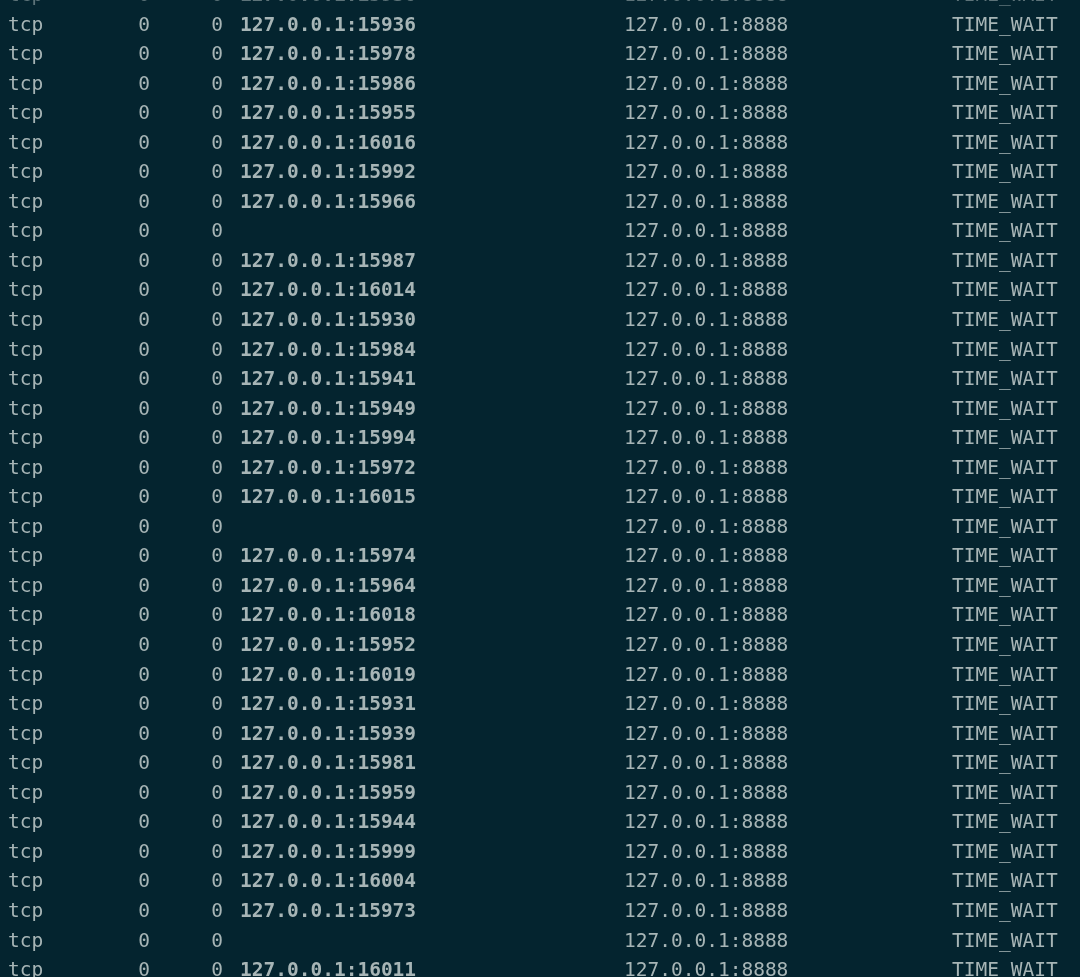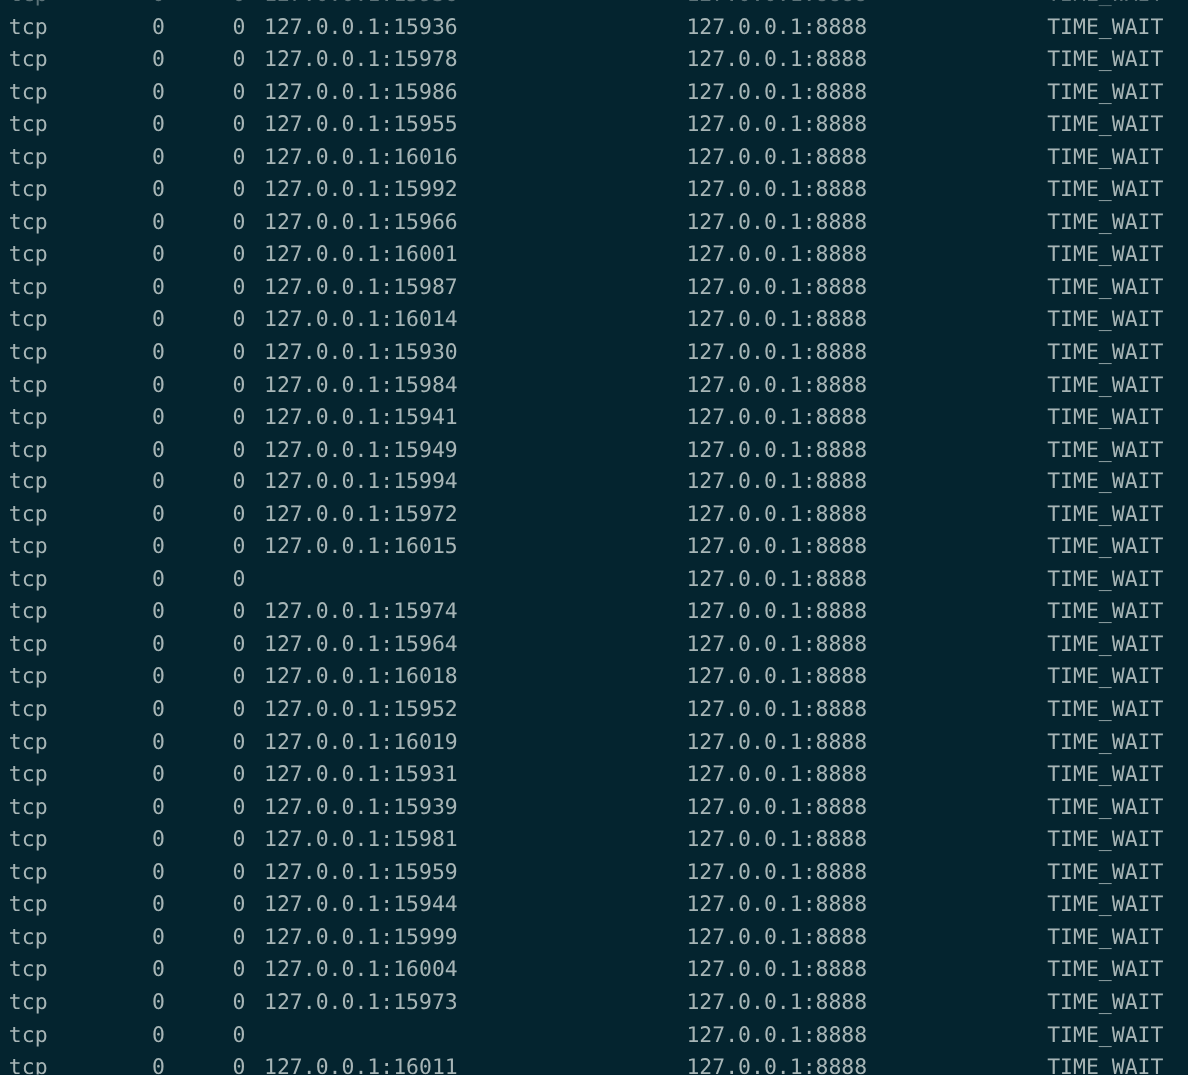--- a/index.html
+++ b/index.html
@@ -43,38 +43,38 @@
   
   .col {
     position: absolute;
     top: 0;
     white-space: pre;
   }
 
   .col-proto     { left: 8px;  }
   .col-recvq     { left: 104px; width: 46px; text-align: right; }
   .col-sendq     { left: 168px; width: 55px; text-align: right; }
-  .col-local     { left: 240px; }
+  .col-local     { left: 240px; font-weight: bold; }
   .col-foreign   { left: 588px; margin-left: 36px; }
   .col-state     { left: 928px; margin-left: 24px; }
 </style>
 </head>
 <body>
 
 <div id="terminal">
   <div id="scrollback">
       <div class="term-row partial"><span class="col col-proto">tcp</span><span class="col col-recvq">0</span><span class="col col-sendq">0</span><span class="col col-local">127.0.0.1:15936</span><span class="col col-foreign">127.0.0.1:8888</span><span class="col col-state">TIME_WAIT</span></div>
       <div class="term-row"><span class="col col-proto">tcp</span><span class="col col-recvq">0</span><span class="col col-sendq">0</span><span class="col col-local">127.0.0.1:15936</span><span class="col col-foreign">127.0.0.1:8888</span><span class="col col-state">TIME_WAIT</span></div>
       <div class="term-row"><span class="col col-proto">tcp</span><span class="col col-recvq">0</span><span class="col col-sendq">0</span><span class="col col-local">127.0.0.1:15978</span><span class="col col-foreign">127.0.0.1:8888</span><span class="col col-state">TIME_WAIT</span></div>
       <div class="term-row"><span class="col col-proto">tcp</span><span class="col col-recvq">0</span><span class="col col-sendq">0</span><span class="col col-local">127.0.0.1:15986</span><span class="col col-foreign">127.0.0.1:8888</span><span class="col col-state">TIME_WAIT</span></div>
       <div class="term-row"><span class="col col-proto">tcp</span><span class="col col-recvq">0</span><span class="col col-sendq">0</span><span class="col col-local">127.0.0.1:15955</span><span class="col col-foreign">127.0.0.1:8888</span><span class="col col-state">TIME_WAIT</span></div>
       <div class="term-row"><span class="col col-proto">tcp</span><span class="col col-recvq">0</span><span class="col col-sendq">0</span><span class="col col-local">127.0.0.1:16016</span><span class="col col-foreign">127.0.0.1:8888</span><span class="col col-state">TIME_WAIT</span></div>
       <div class="term-row"><span class="col col-proto">tcp</span><span class="col col-recvq">0</span><span class="col col-sendq">0</span><span class="col col-local">127.0.0.1:15992</span><span class="col col-foreign">127.0.0.1:8888</span><span class="col col-state">TIME_WAIT</span></div>
       <div class="term-row"><span class="col col-proto">tcp</span><span class="col col-recvq">0</span><span class="col col-sendq">0</span><span class="col col-local">127.0.0.1:15966</span><span class="col col-foreign">127.0.0.1:8888</span><span class="col col-state">TIME_WAIT</span></div>
-      <div class="term-row"><span class="col col-proto">tcp</span><span class="col col-recvq">0</span><span class="col col-sendq">0</span><span class="col col-local">127.0.0.1:16001</span><span class="col col-foreign">127.0.0.1:8888</span><span class="col col-state">TIME_WAIT</span></div>
+      <div class="term-row"><span class="col col-proto">tcp</span><span class="col col-recvq">0</span><span class="col col-sendq">0</span><span class="col col-foreign">127.0.0.1:8888</span><span class="col col-state">TIME_WAIT</span></div>
       <div class="term-row"><span class="col col-proto">tcp</span><span class="col col-recvq">0</span><span class="col col-sendq">0</span><span class="col col-local">127.0.0.1:15987</span><span class="col col-foreign">127.0.0.1:8888</span><span class="col col-state">TIME_WAIT</span></div>
       <div class="term-row"><span class="col col-proto">tcp</span><span class="col col-recvq">0</span><span class="col col-sendq">0</span><span class="col col-local">127.0.0.1:16014</span><span class="col col-foreign">127.0.0.1:8888</span><span class="col col-state">TIME_WAIT</span></div>
       <div class="term-row"><span class="col col-proto">tcp</span><span class="col col-recvq">0</span><span class="col col-sendq">0</span><span class="col col-local">127.0.0.1:15930</span><span class="col col-foreign">127.0.0.1:8888</span><span class="col col-state">TIME_WAIT</span></div>
       <div class="term-row"><span class="col col-proto">tcp</span><span class="col col-recvq">0</span><span class="col col-sendq">0</span><span class="col col-local">127.0.0.1:15984</span><span class="col col-foreign">127.0.0.1:8888</span><span class="col col-state">TIME_WAIT</span></div>
       <div class="term-row"><span class="col col-proto">tcp</span><span class="col col-recvq">0</span><span class="col col-sendq">0</span><span class="col col-local">127.0.0.1:15941</span><span class="col col-foreign">127.0.0.1:8888</span><span class="col col-state">TIME_WAIT</span></div>
       <div class="term-row"><span class="col col-proto">tcp</span><span class="col col-recvq">0</span><span class="col col-sendq">0</span><span class="col col-local">127.0.0.1:15949</span><span class="col col-foreign">127.0.0.1:8888</span><span class="col col-state">TIME_WAIT</span></div>
       <div class="term-row"><span class="col col-proto">tcp</span><span class="col col-recvq">0</span><span class="col col-sendq">0</span><span class="col col-local">127.0.0.1:15994</span><span class="col col-foreign">127.0.0.1:8888</span><span class="col col-state">TIME_WAIT</span></div>
       <div class="term-row"><span class="col col-proto">tcp</span><span class="col col-recvq">0</span><span class="col col-sendq">0</span><span class="col col-local">127.0.0.1:15972</span><span class="col col-foreign">127.0.0.1:8888</span><span class="col col-state">TIME_WAIT</span></div>
       <div class="term-row"><span class="col col-proto">tcp</span><span class="col col-recvq">0</span><span class="col col-sendq">0</span><span class="col col-local">127.0.0.1:16015</span><span class="col col-foreign">127.0.0.1:8888</span><span class="col col-state">TIME_WAIT</span></div>
       <div class="term-row"><span class="col col-proto">tcp</span><span class="col col-recvq">0</span><span class="col col-sendq">0</span><span class="col col-foreign">127.0.0.1:8888</span><span class="col col-state">TIME_WAIT</span></div>

